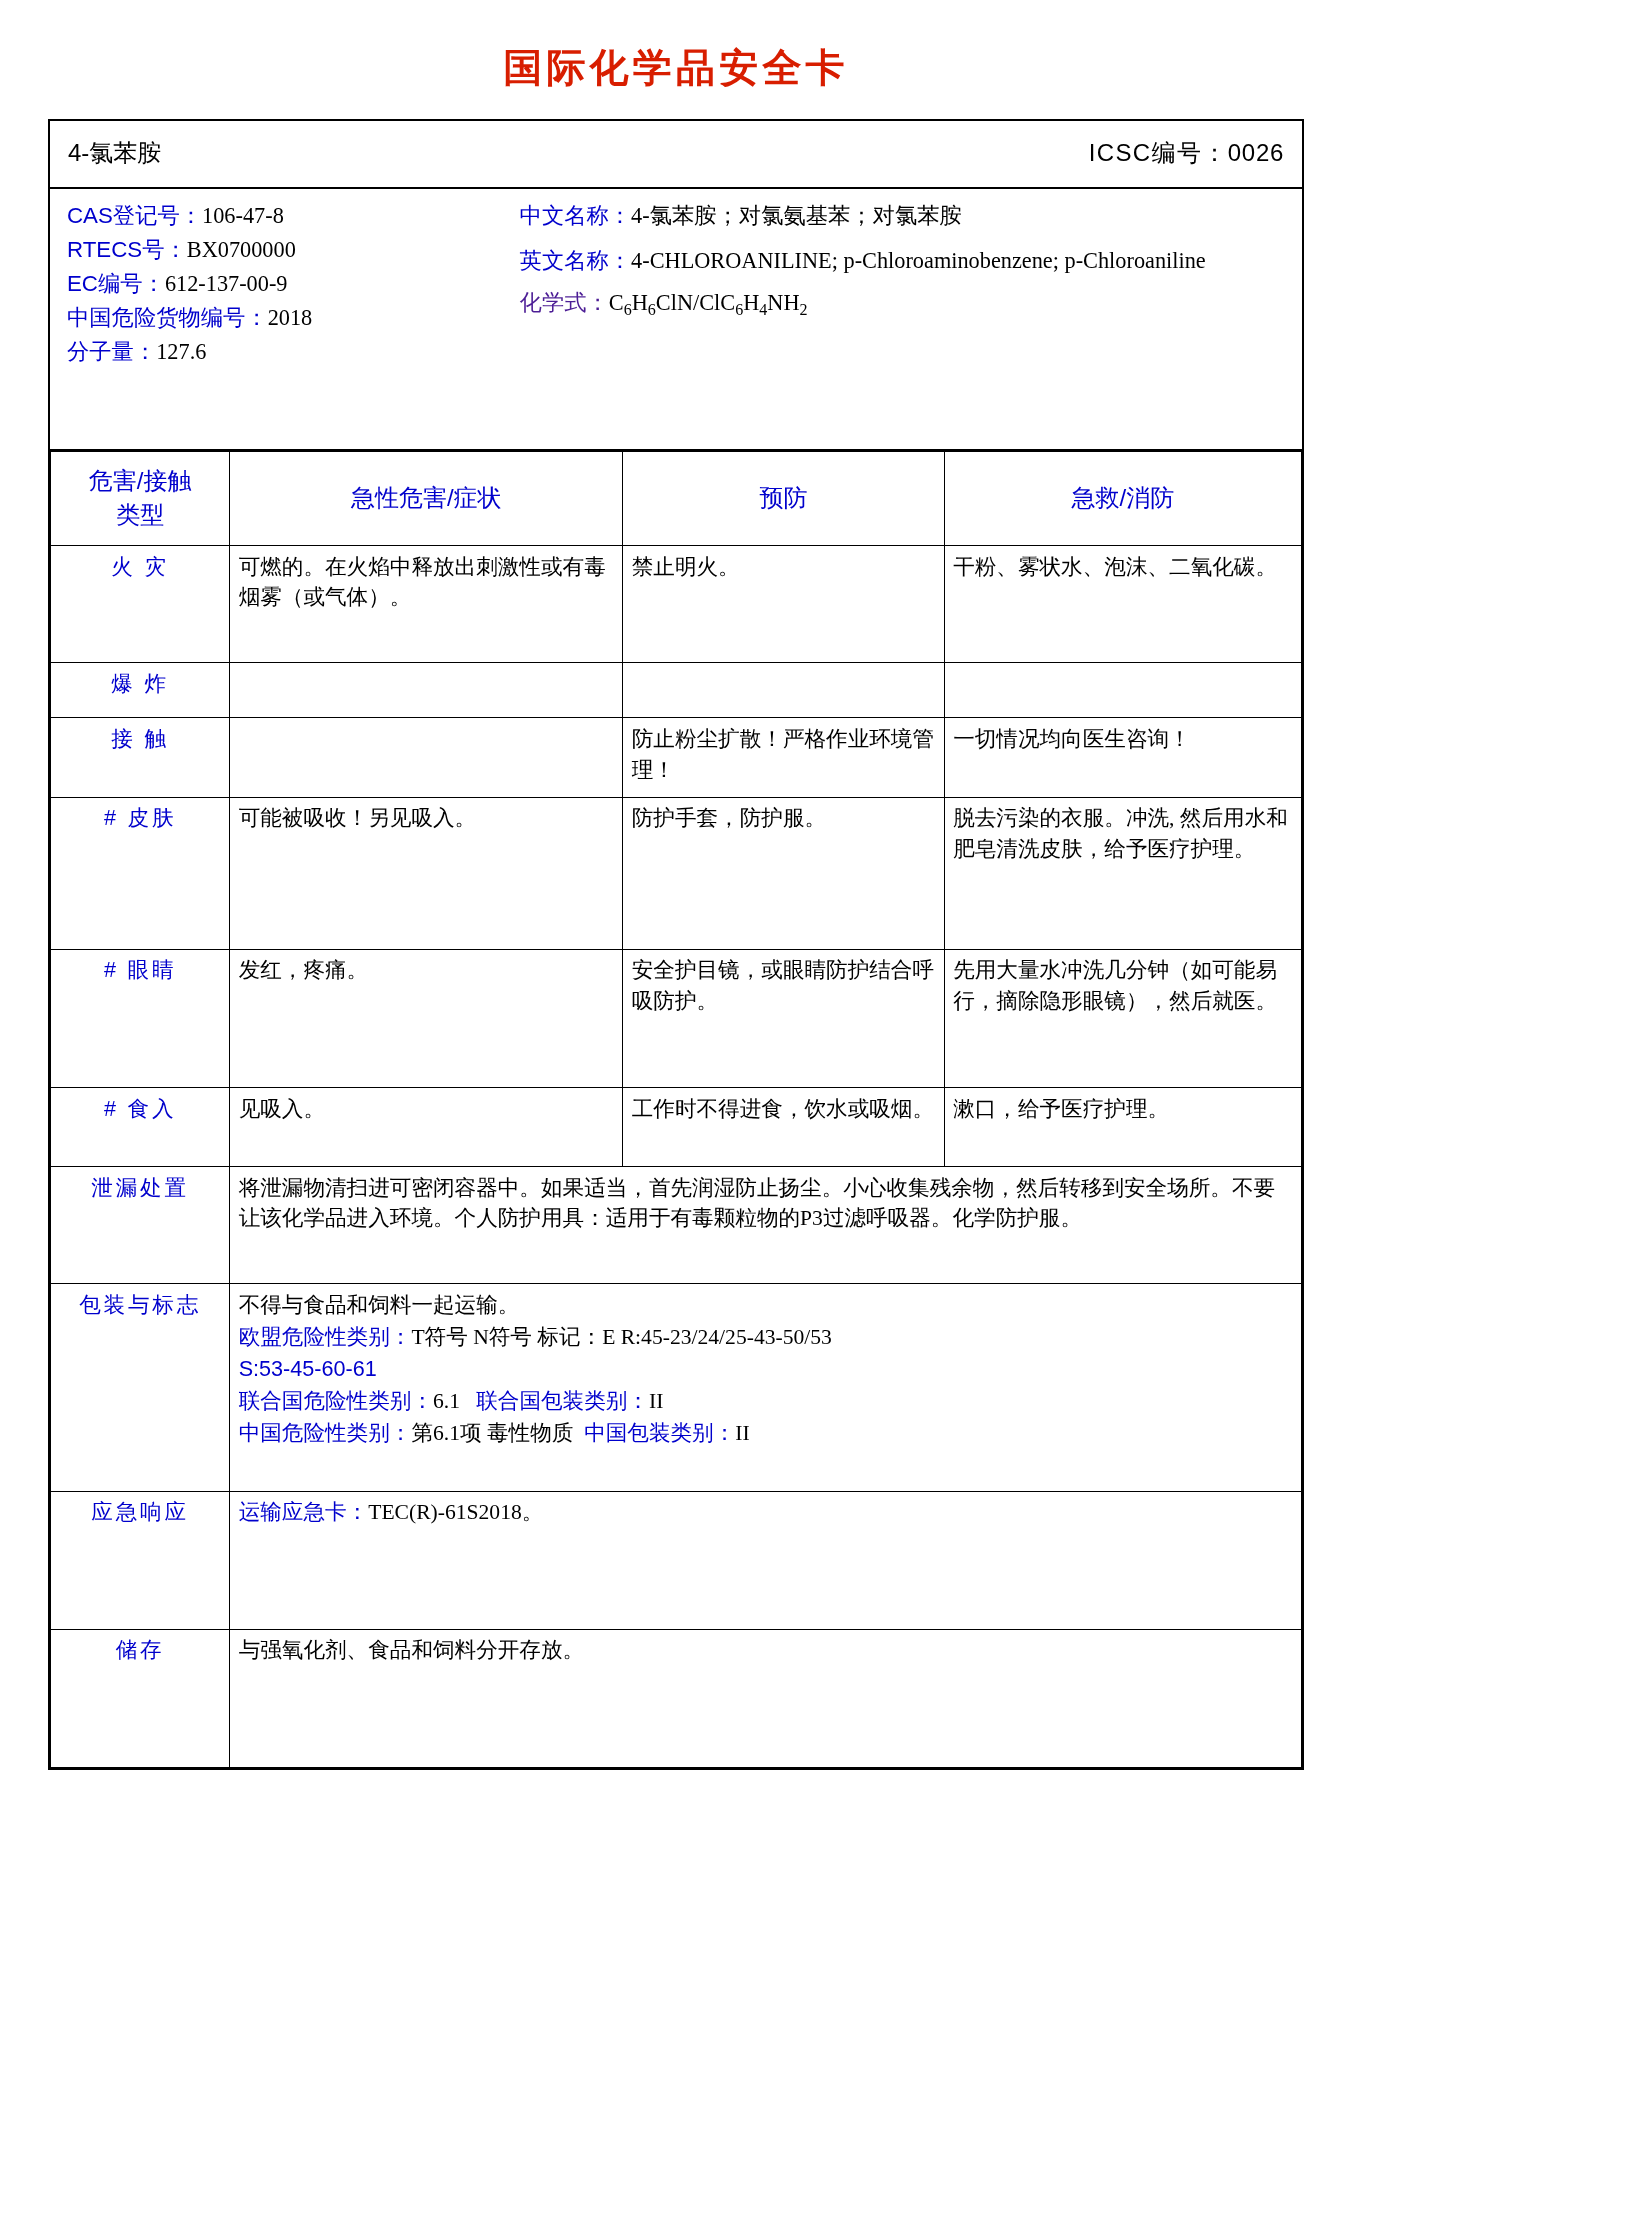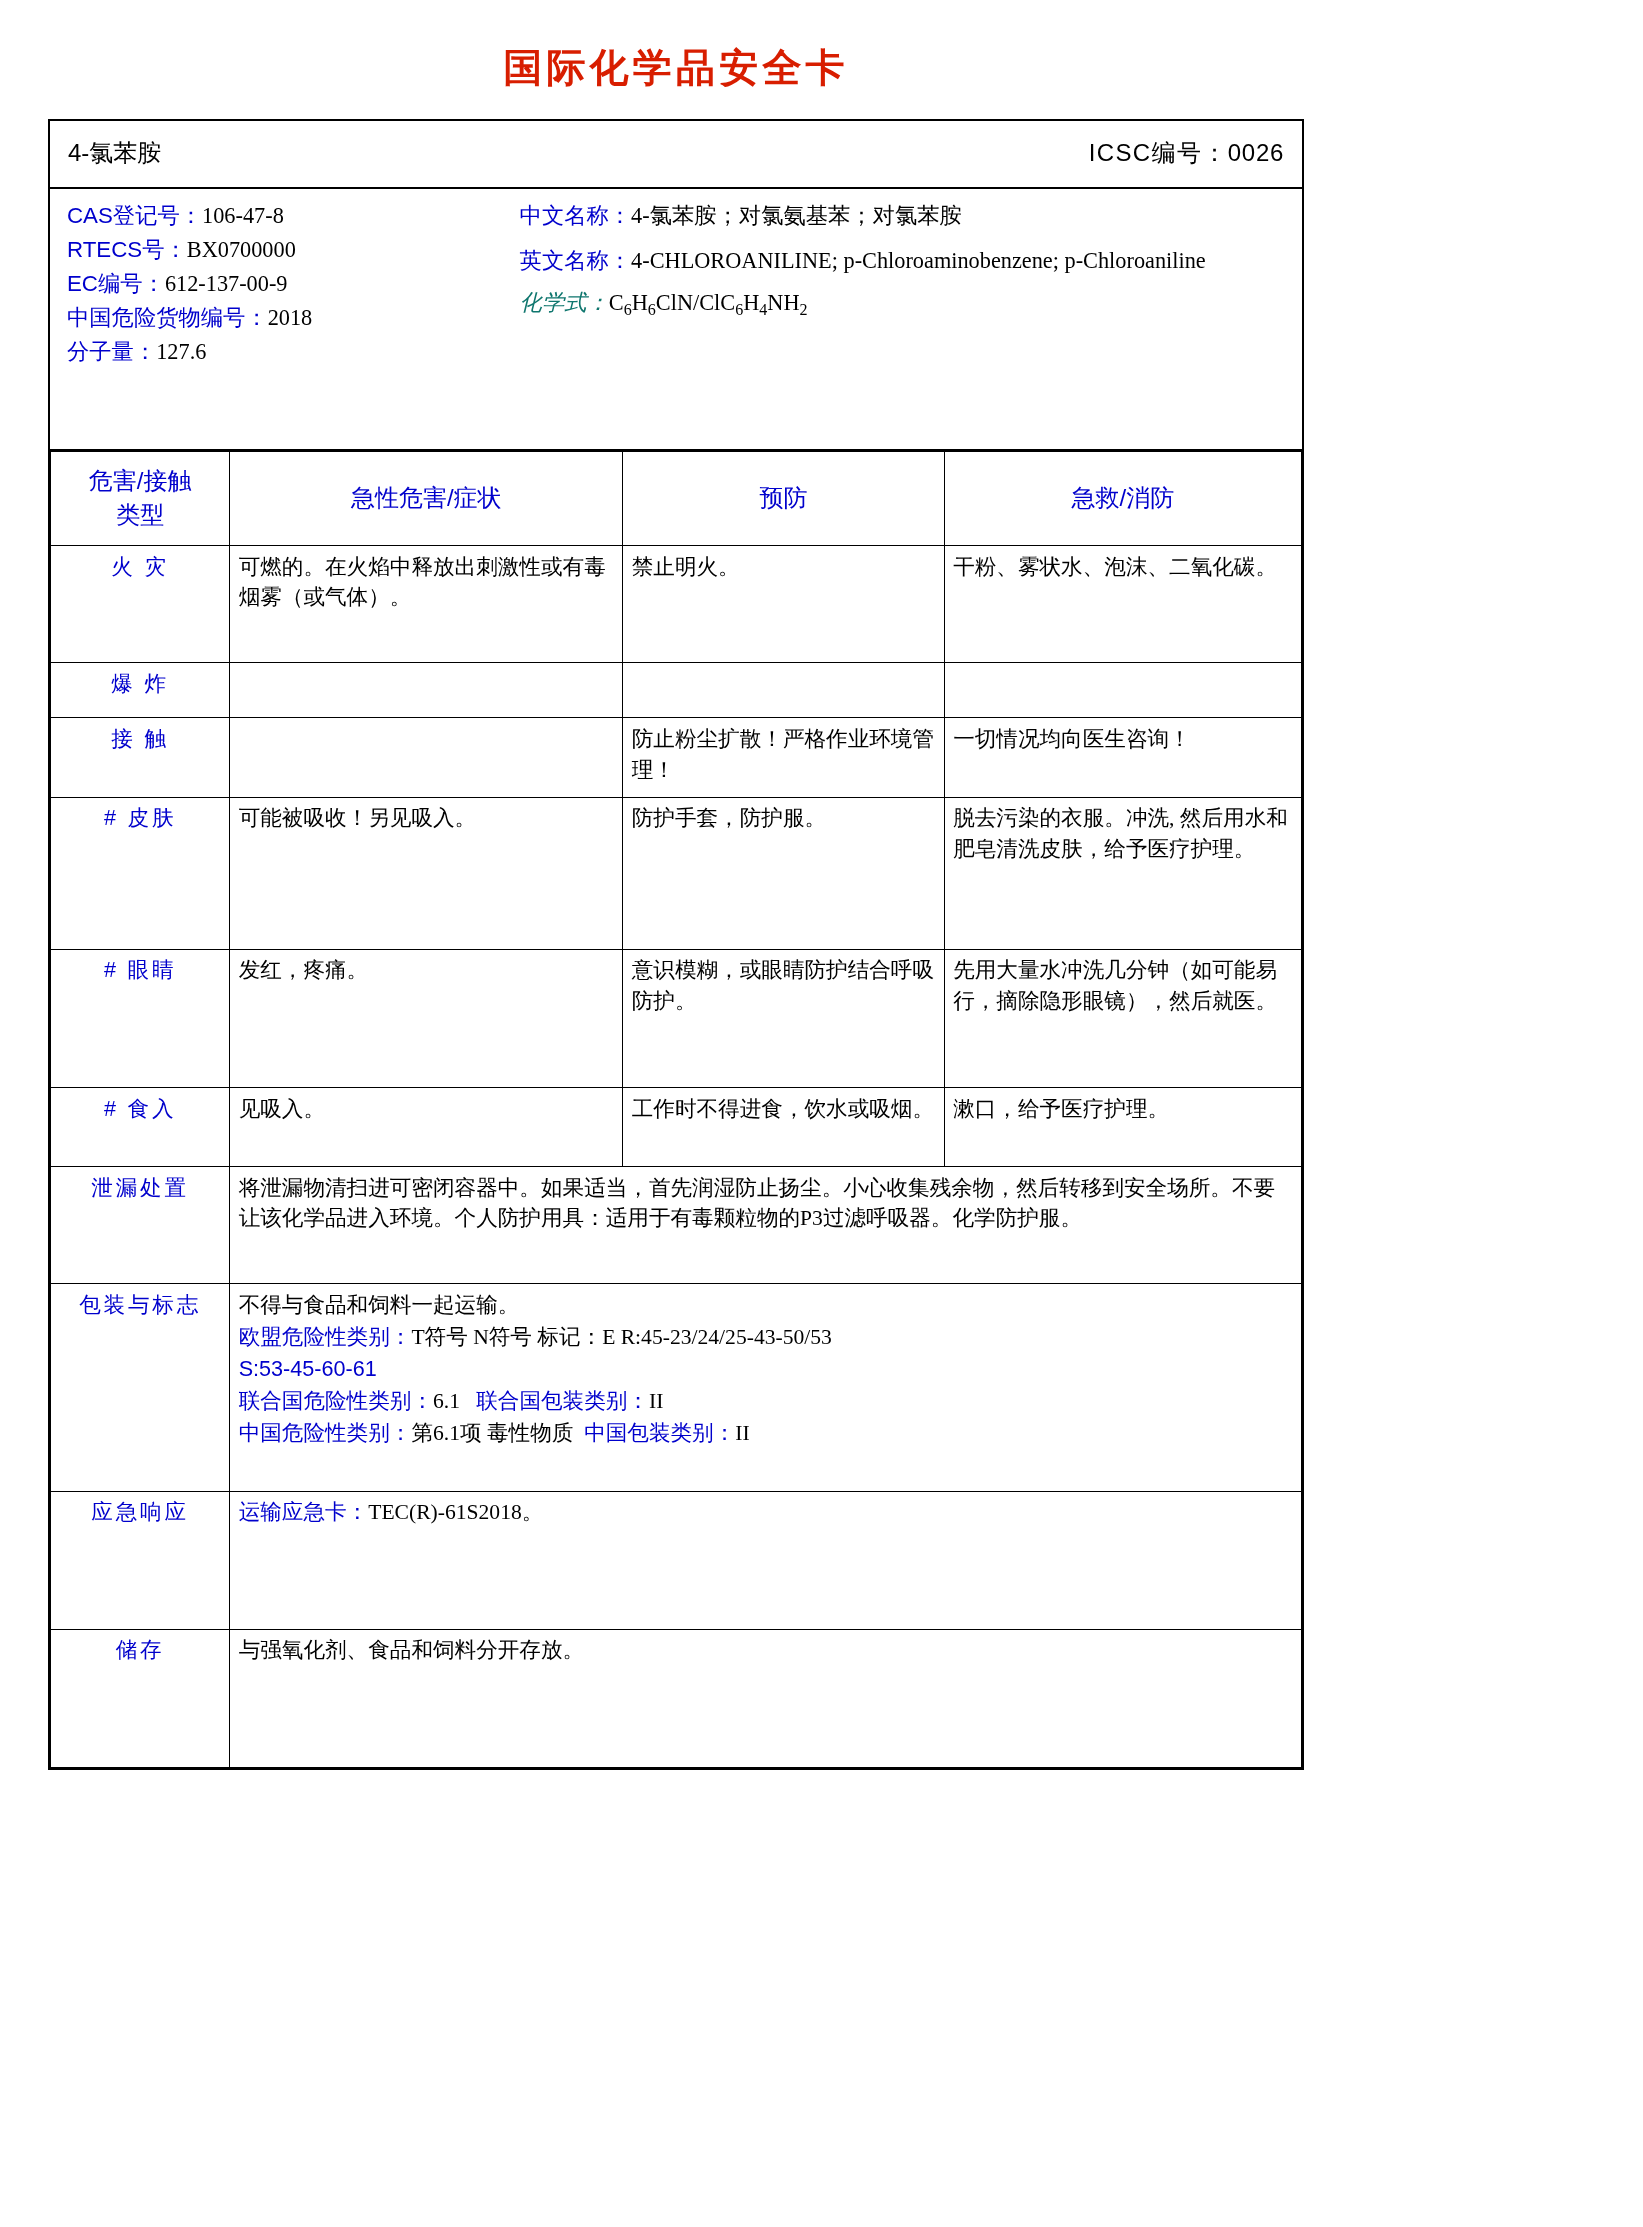--- a/index.html
+++ b/index.html
@@ -90,21 +90,21 @@
   }
   .rkv .k {
     color: #0000cc;
     font-family: "Liberation Sans", sans-serif;
   }
   .rkv .v { color: #000; }
   .formula {
     font-size: 22.3px;
     margin-top: 9.8px;
   }
-  .formula .k { color: #0f766e; font-family: "Liberation Sans", sans-serif; font-style: italic; }
+  .formula .k { color: #4c1d95; font-family: "Liberation Sans", sans-serif; }
   sub { font-size: 0.72em; }
 
   
   table.main {
     width: 100%;
     border-collapse: collapse;
     table-layout: fixed;
   }
   table.main td, table.main th {
     border: 1.4px solid #000;
@@ -242,21 +242,21 @@
         </tr>
         <tr class="h-skin">
           <td class="rowhead"># 皮肤</td>
           <td class="body-cell">可能被吸收！另见吸入。</td>
           <td class="body-cell">防护手套，防护服。</td>
           <td class="body-cell">脱去污染的衣服。冲洗, 然后用水和肥皂清洗皮肤，给予医疗护理。</td>
         </tr>
         <tr class="h-eye">
           <td class="rowhead"># 眼睛</td>
           <td class="body-cell">发红，疼痛。</td>
-          <td class="body-cell">意识模糊，或眼睛防护结合呼吸防护。</td>
+          <td class="body-cell">安全护目镜，或眼睛防护结合呼吸防护。</td>
           <td class="body-cell">先用大量水冲洗几分钟（如可能易行，摘除隐形眼镜），然后就医。</td>
         </tr>
         <tr class="h-ing">
           <td class="rowhead"># 食入</td>
           <td class="body-cell">见吸入。</td>
           <td class="body-cell">工作时不得进食，饮水或吸烟。</td>
           <td class="body-cell">漱口，给予医疗护理。</td>
         </tr>
         <tr class="h-spill">
           <td class="rowhead">泄漏处置</td>

